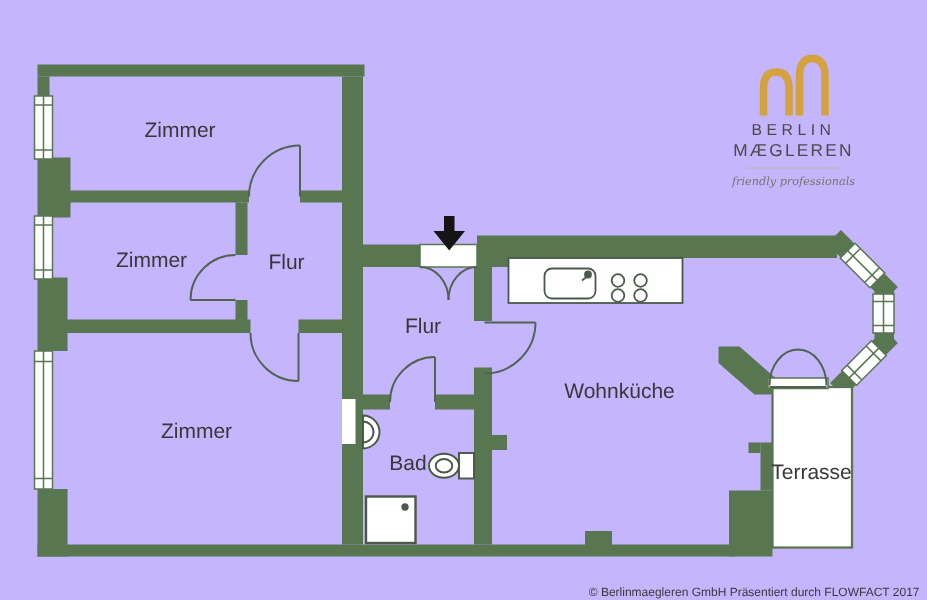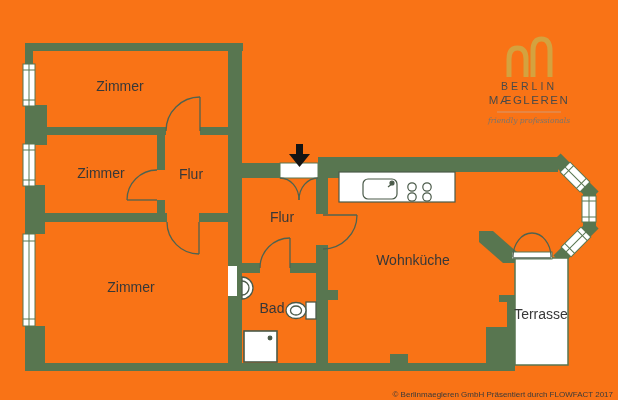--- a/index.html
+++ b/index.html
@@ -1,16 +1,16 @@
 <!DOCTYPE html>
 <html><head>
 <meta charset="utf-8">
 <style>
   html,body{margin:0;padding:0;background:#fff;}
-  .stage{position:relative;width:618px;height:400px;background:#f97316;overflow:hidden;
+  .stage{position:relative;width:618px;height:400px;background:#c4b5fd;overflow:hidden;
          font-family:"Liberation Sans", sans-serif;}
   svg{display:block;}
   text{user-select:none;}
   .room-label{font-family:"Liberation Sans",sans-serif;font-size:14px;fill:#383838;}
   .logo-name{font-family:"Liberation Sans",sans-serif;fill:#4a4a48;}
   .logo-tagline{font-family:"DejaVu Serif",serif;font-style:italic;font-size:7.5px;fill:#78756e;}
   .copyright{font-family:"Liberation Sans",sans-serif;font-size:8px;fill:#3a3a3a;}
 </style>
 </head>
 <body>

